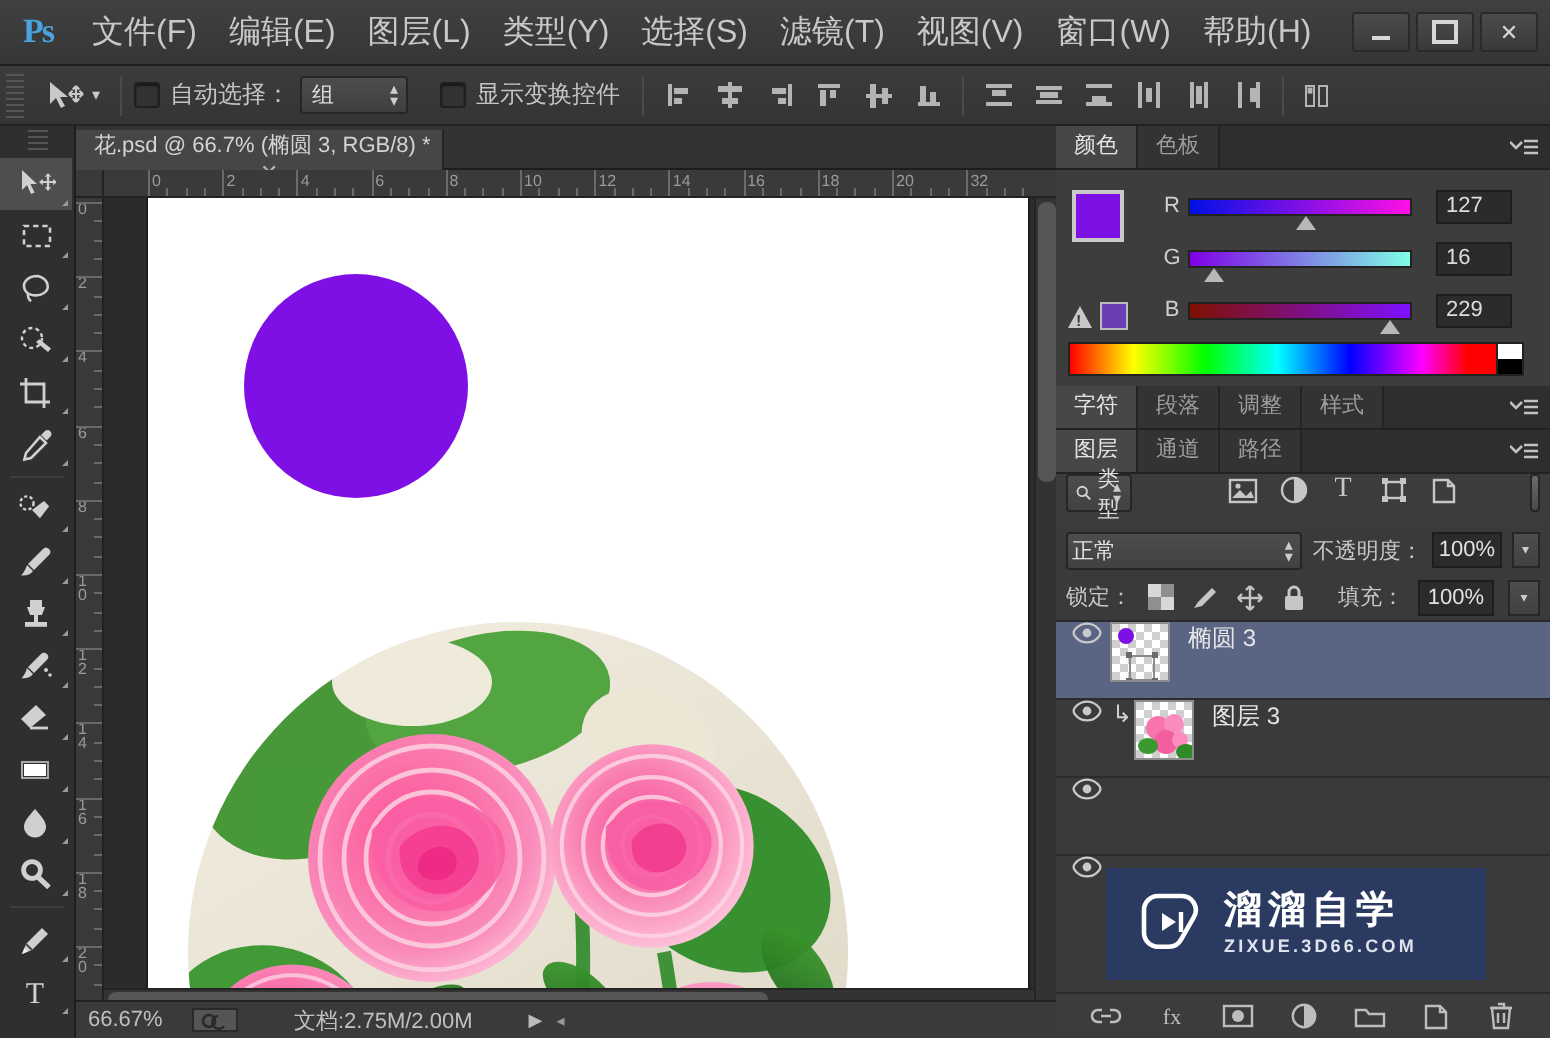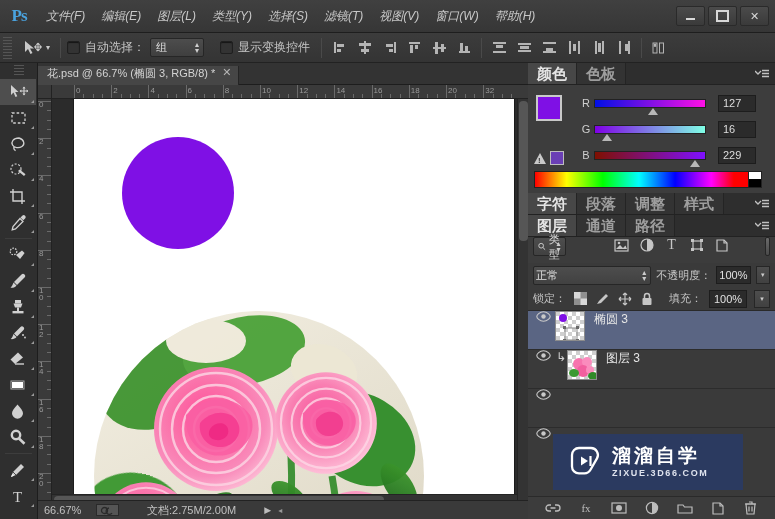--- a/index.html
+++ b/index.html
@@ -20,21 +20,21 @@
     display:flex; align-items:center;
   }
   .ps-logo{
     width:38px; height:33px; display:flex; align-items:center; justify-content:center;
     color:#4aa3df; font-weight:bold; font-size:17px; letter-spacing:-1px;
     font-family:"Liberation Serif","DejaVu Serif",serif;
   }
   .menu-items{ display:flex; align-items:center; height:33px; }
   .menu-item{
     padding:0 8px; height:33px; line-height:33px;
-    color:#c8c8c8; font-size:12px; white-space:nowrap; cursor:default;font-style:italic;
+    color:#c8c8c8; font-size:16px; white-space:nowrap; cursor:default;
   }
   .win-controls{ margin-left:auto; display:flex; height:33px; align-items:center; padding-right:6px; }
   .win-btn{
     width:29px; height:20px; margin-left:3px;
     background:linear-gradient(#4b4b4b,#3a3a3a);
     border:1px solid #2a2a2a; border-radius:2px;
     display:flex; align-items:center; justify-content:center;
     color:#d8d8d8; font-size:11px; cursor:default;
   }
   .wb-min::after{ content:""; display:block; width:9px; height:2px; background:#d8d8d8; margin-top:6px;}
@@ -78,23 +78,24 @@
   .tool .corner{ position:absolute; right:2px; bottom:2px; width:0;height:0;
     border-left:3px solid transparent; border-bottom:3px solid #9a9a9a;}
   .tool-sep{ height:1px; background:#222; margin:3px 5px; border-bottom:1px solid #3d3d3d;}
 
   
   .doctab-bar{
     position:absolute; left:38px; top:63px; width:490px; height:22px;
     background:#333; border-bottom:1px solid #1d1d1d;
   }
   .doctab{
-    display:inline-flex; height:22px; padding:0 6px 0 9px;
+    display:inline-flex; align-items:center; height:22px; padding:0 6px 0 9px;
     background:#464646; color:#d4d4d4; font-size:11px; white-space:nowrap;
     border-right:1px solid #252525;
+    flex-direction:column;
   }
   .doctab .close{ margin-left:7px; color:#b5b5b5; font-size:11px; }
 
   
   .canvas-wrap{
     position:absolute; left:38px; top:85px; width:490px; height:434px;
     background:#2b2b2b; overflow:hidden;
   }
   .ruler-h{
     position:absolute; left:0; top:0; width:490px; height:14px;
@@ -161,23 +162,23 @@
   
   .panels{
     position:absolute; left:528px; top:63px; width:247px; height:456px;
     background:#3a3a3a;
   }
   .panel-tabs{
     display:flex; align-items:flex-end; height:22px;
     background:#2e2e2e; border-bottom:1px solid #222; position:relative;
   }
   .ptab{
-    height:21px; line-height:21px; padding:0 9px; font-size:15px;
+    height:21px; line-height:21px; padding:0 9px; font-size:11px;
     color:#9e9e9e; background:#333; border-right:1px solid #242424;
-    white-space:nowrap; cursor:default;font-weight:bold;
+    white-space:nowrap; cursor:default;
   }
   .ptab.active{ background:#474747; color:#e4e4e4; }
   .ptab-menu{ position:absolute; right:5px; top:4px; width:16px; height:14px;
     display:flex; align-items:center; justify-content:center;}
 
   
   .color-panel{ background:#3d3d3d; padding:7px 6px 0 6px; height:108px; position:relative;}
   .swatches{ position:absolute; left:8px; top:10px; width:40px; height:38px;}
   .sw-fg{ position:absolute; left:0; top:0; width:26px;height:26px; border:2px solid #c9c9c9;}
   .sw-bg{ position:absolute; left:16px; top:16px; width:22px;height:22px;

